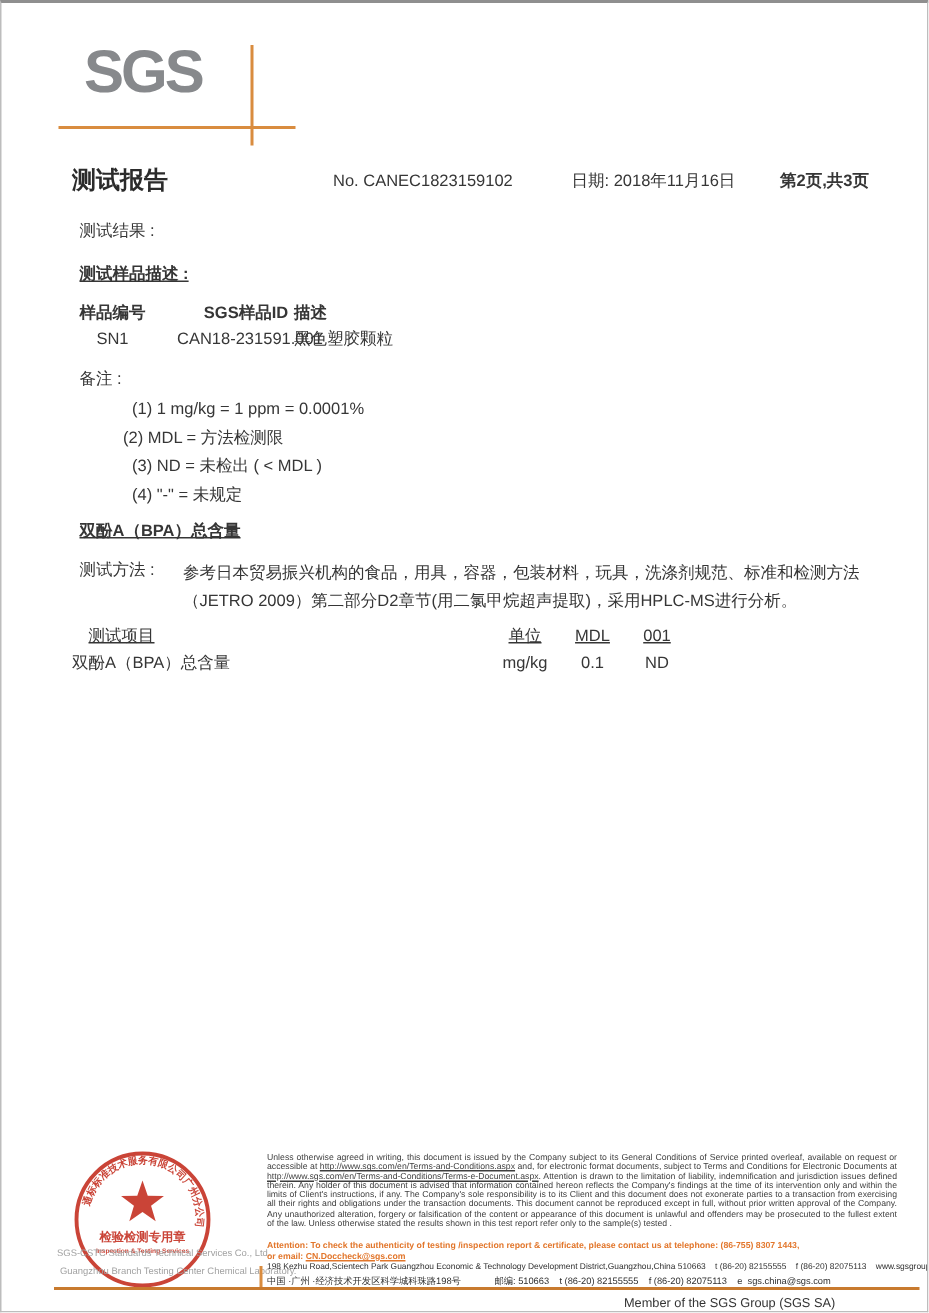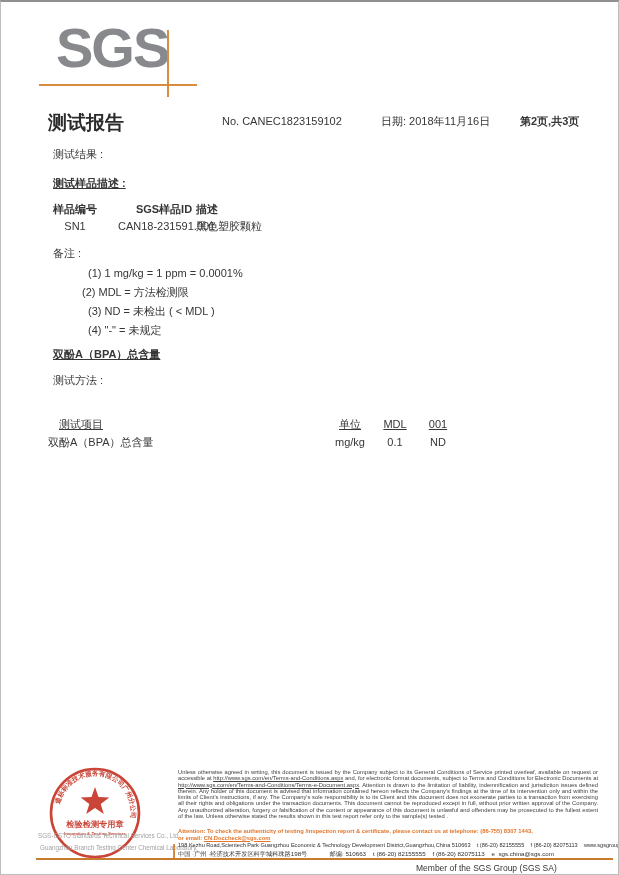--- a/index.html
+++ b/index.html
@@ -8,26 +8,26 @@
     background:#fff;border:1px solid #bdbdbd;border-top:2px solid #8f8f8f;
     overflow:hidden;font-family:"Liberation Sans","DejaVu Sans",sans-serif;
     color:#363636;
   }
   .t{position:absolute;white-space:pre;font-size:11px;line-height:13px;}
   .b{font-weight:bold;}
   .u{text-decoration:underline;}
   .i{}
   .ctr{text-align:center;}
   .logo-text{
-    position:absolute;left:55px;top:16px;font-size:56px;line-height:60px;
+    position:absolute;left:55px;top:16px;font-size:40px;line-height:60px;
     font-weight:bold;color:#87898c;letter-spacing:-2px;
   }
   .hline{position:absolute;left:38px;top:82px;width:158px;height:2px;background:#d98c3f;}
   .vline{position:absolute;left:166px;top:28px;width:2px;height:67px;background:#d98c3f;}
-  .title{position:absolute;left:47px;top:108px;font-size:19px;font-weight:bold;color:#2b2b2b;white-space:pre;}
+  .title{position:absolute;left:47px;top:108px;font-size:16px;font-weight:bold;color:#2b2b2b;white-space:pre;}
   .method-text{position:absolute;left:121px;top:371px;width:472px;font-size:11px;line-height:19px;white-space:normal;}
   .stamp{position:absolute;left:47px;top:764px;width:94px;height:94px;opacity:.92;}
   .company{position:absolute;font-size:6.3px;line-height:7px;color:#a2a2a2;white-space:pre;}
   .fdivider{position:absolute;left:172px;top:842px;width:2px;height:15px;background:#d98c3f;}
   .disclaimer{
     position:absolute;left:177px;top:767px;width:420px;
     font-size:5.8px;line-height:6.3px;color:#3f3f3f;text-align:justify;
   }
   .attention{
     position:absolute;left:177px;width:430px;
@@ -62,20 +62,21 @@
   <div class="t" style="left:195px;top:218px;">黑色塑胶颗粒</div>
 
   <div class="t" style="left:52px;top:245px;">备注 :</div>
   <div class="t" style="left:87px;top:265px;">(1) 1 mg/kg = 1 ppm = 0.0001%</div>
   <div class="t" style="left:81px;top:284px;">(2) MDL = 方法检测限</div>
   <div class="t" style="left:87px;top:303px;">(3) ND = 未检出 ( &lt; MDL )</div>
   <div class="t" style="left:87px;top:322px;">(4) "-" = 未规定</div>
 
   <div class="t b u" style="left:52px;top:346px;">双酚A（BPA）总含量</div>
   <div class="t" style="left:52px;top:372px;">测试方法 :</div>
+  <div class="method-text">参考日本贸易振兴机构的食品，用具，容器，包装材料，玩具，洗涤剂规范、标准和检测方法（JETRO 2009）第二部分D2章节(用二氯甲烷超声提取)，采用HPLC-MS进行分析。</div>
 
   <div class="t u" style="left:58px;top:416px;">测试项目</div>
   <div class="t u ctr" style="left:331px;top:416px;width:36px;">单位</div>
   <div class="t u ctr" style="left:379px;top:416px;width:30px;">MDL</div>
   <div class="t u i ctr" style="left:423px;top:416px;width:28px;">001</div>
   <div class="t" style="left:47px;top:434px;">双酚A（BPA）总含量</div>
   <div class="t ctr" style="left:331px;top:434px;width:36px;">mg/kg</div>
   <div class="t ctr" style="left:379px;top:434px;width:30px;">0.1</div>
   <div class="t ctr" style="left:423px;top:434px;width:28px;">ND</div>
 

